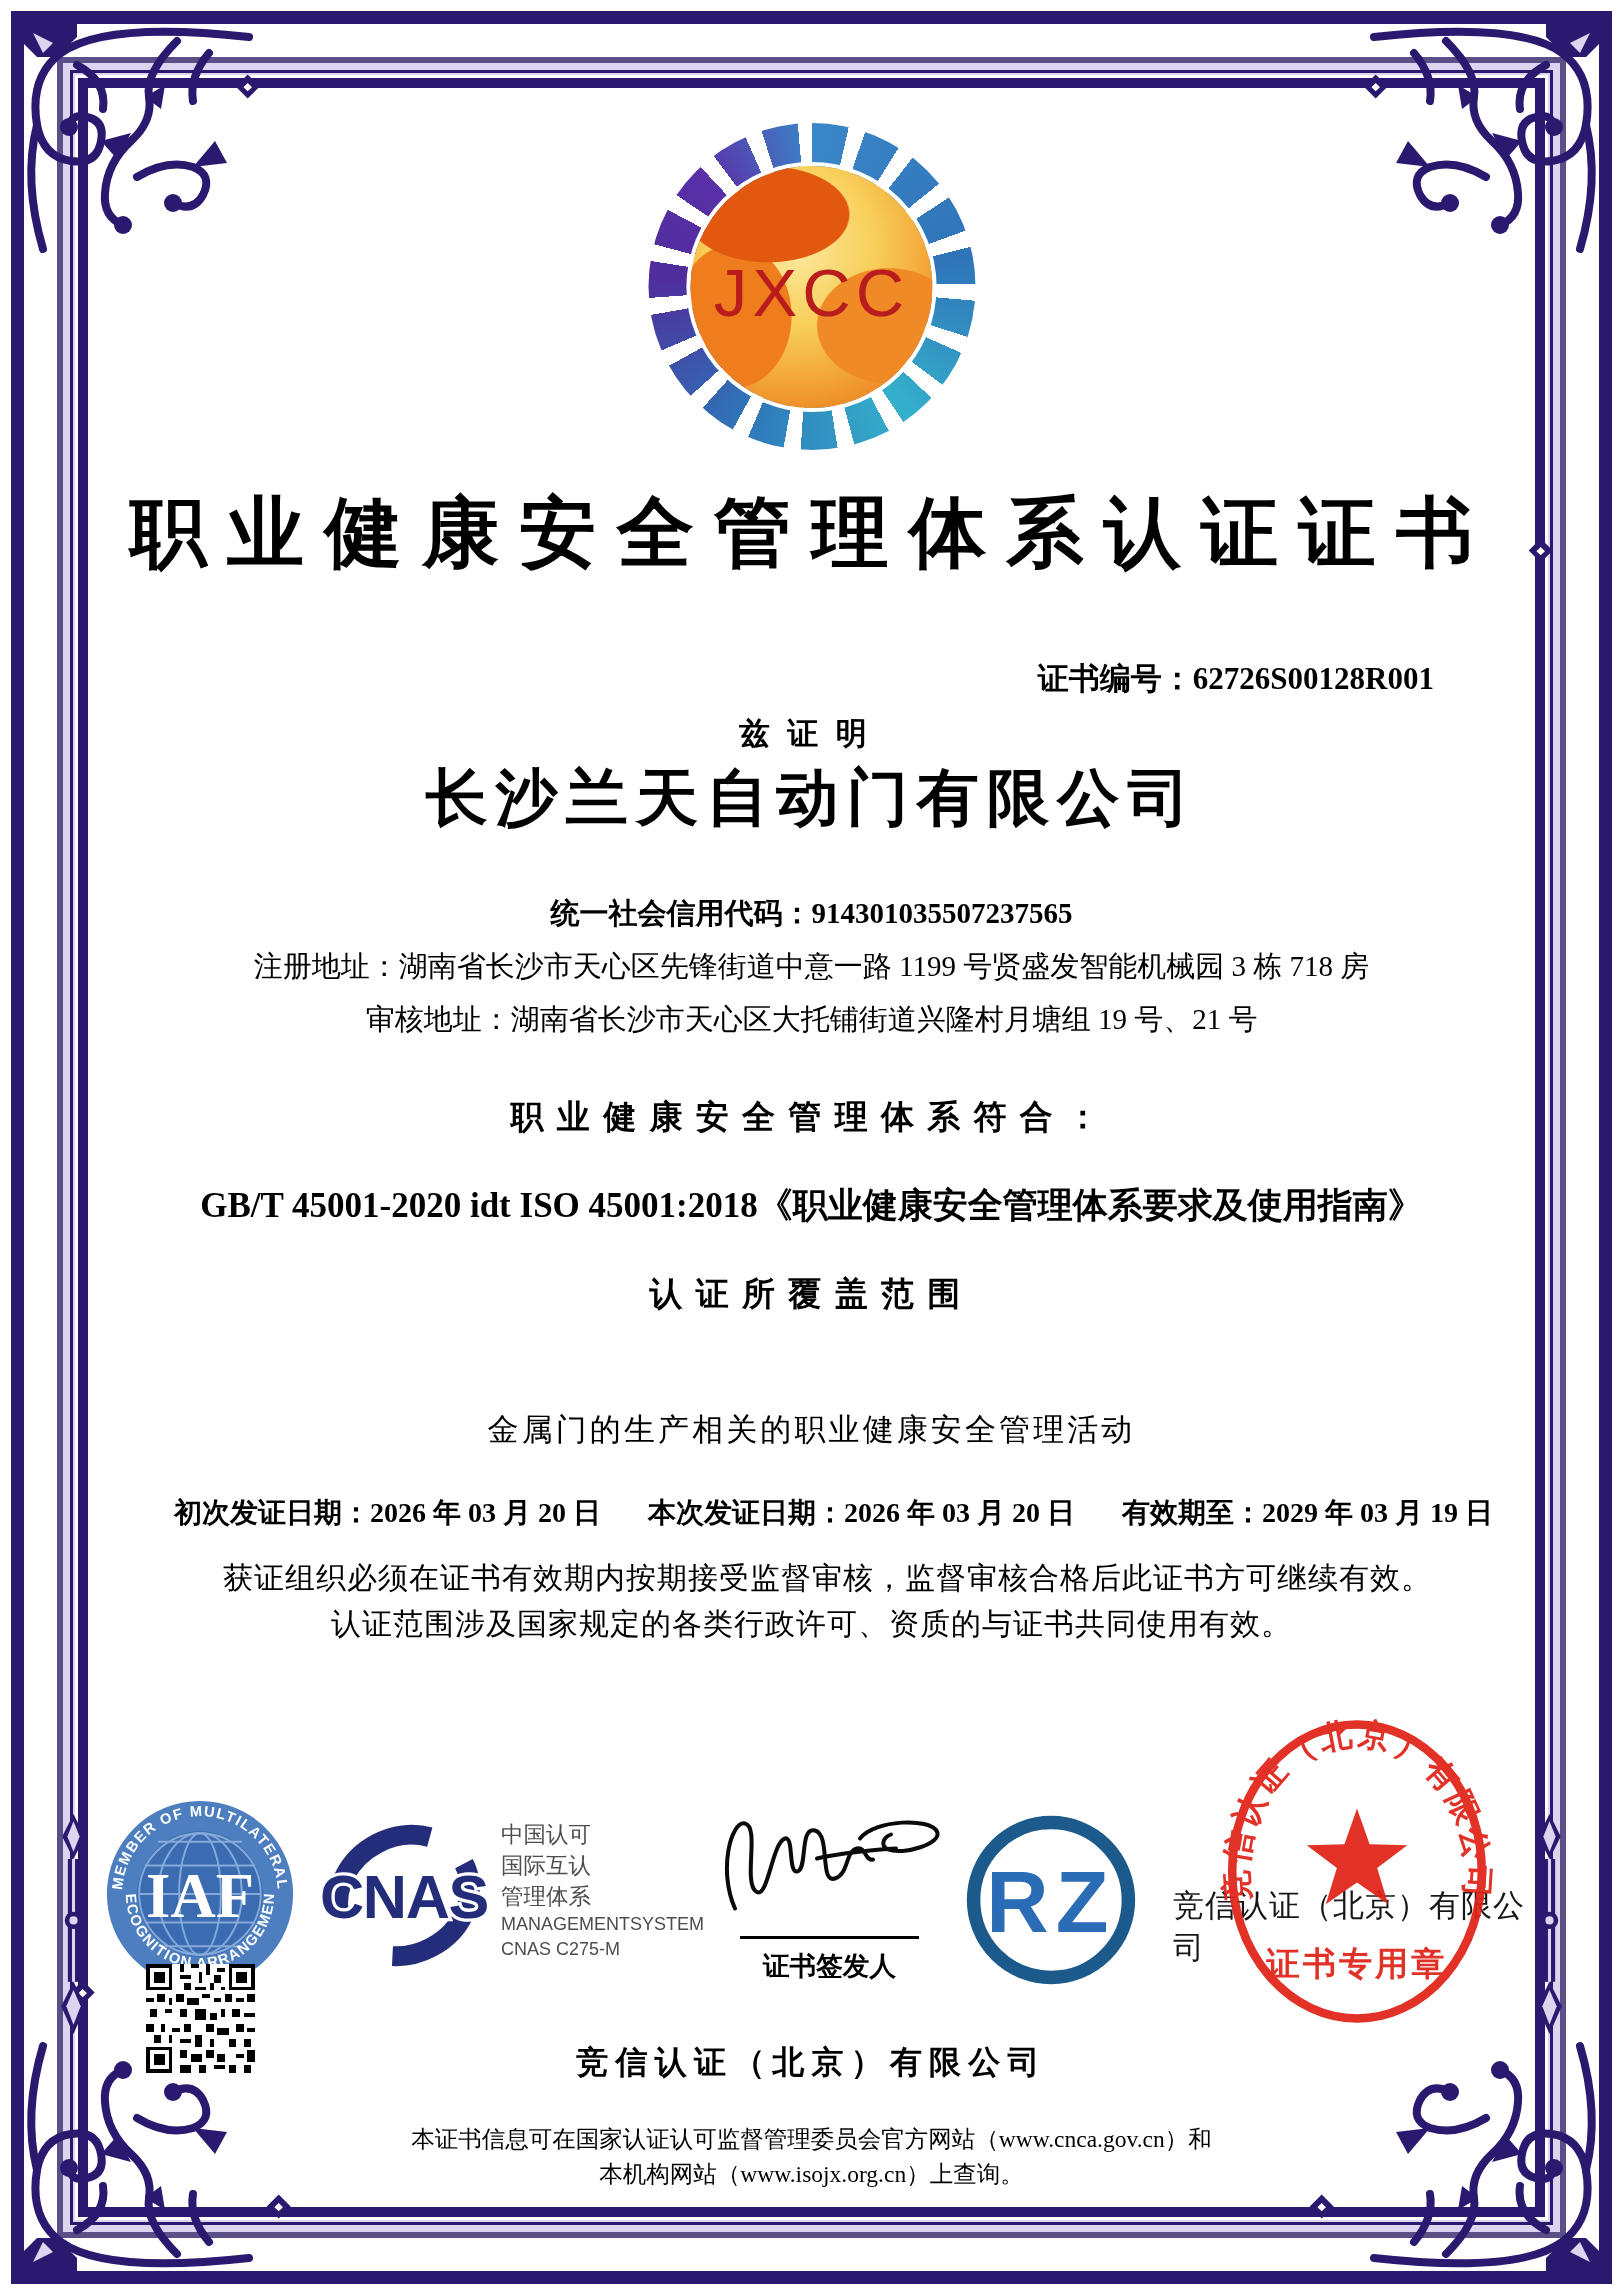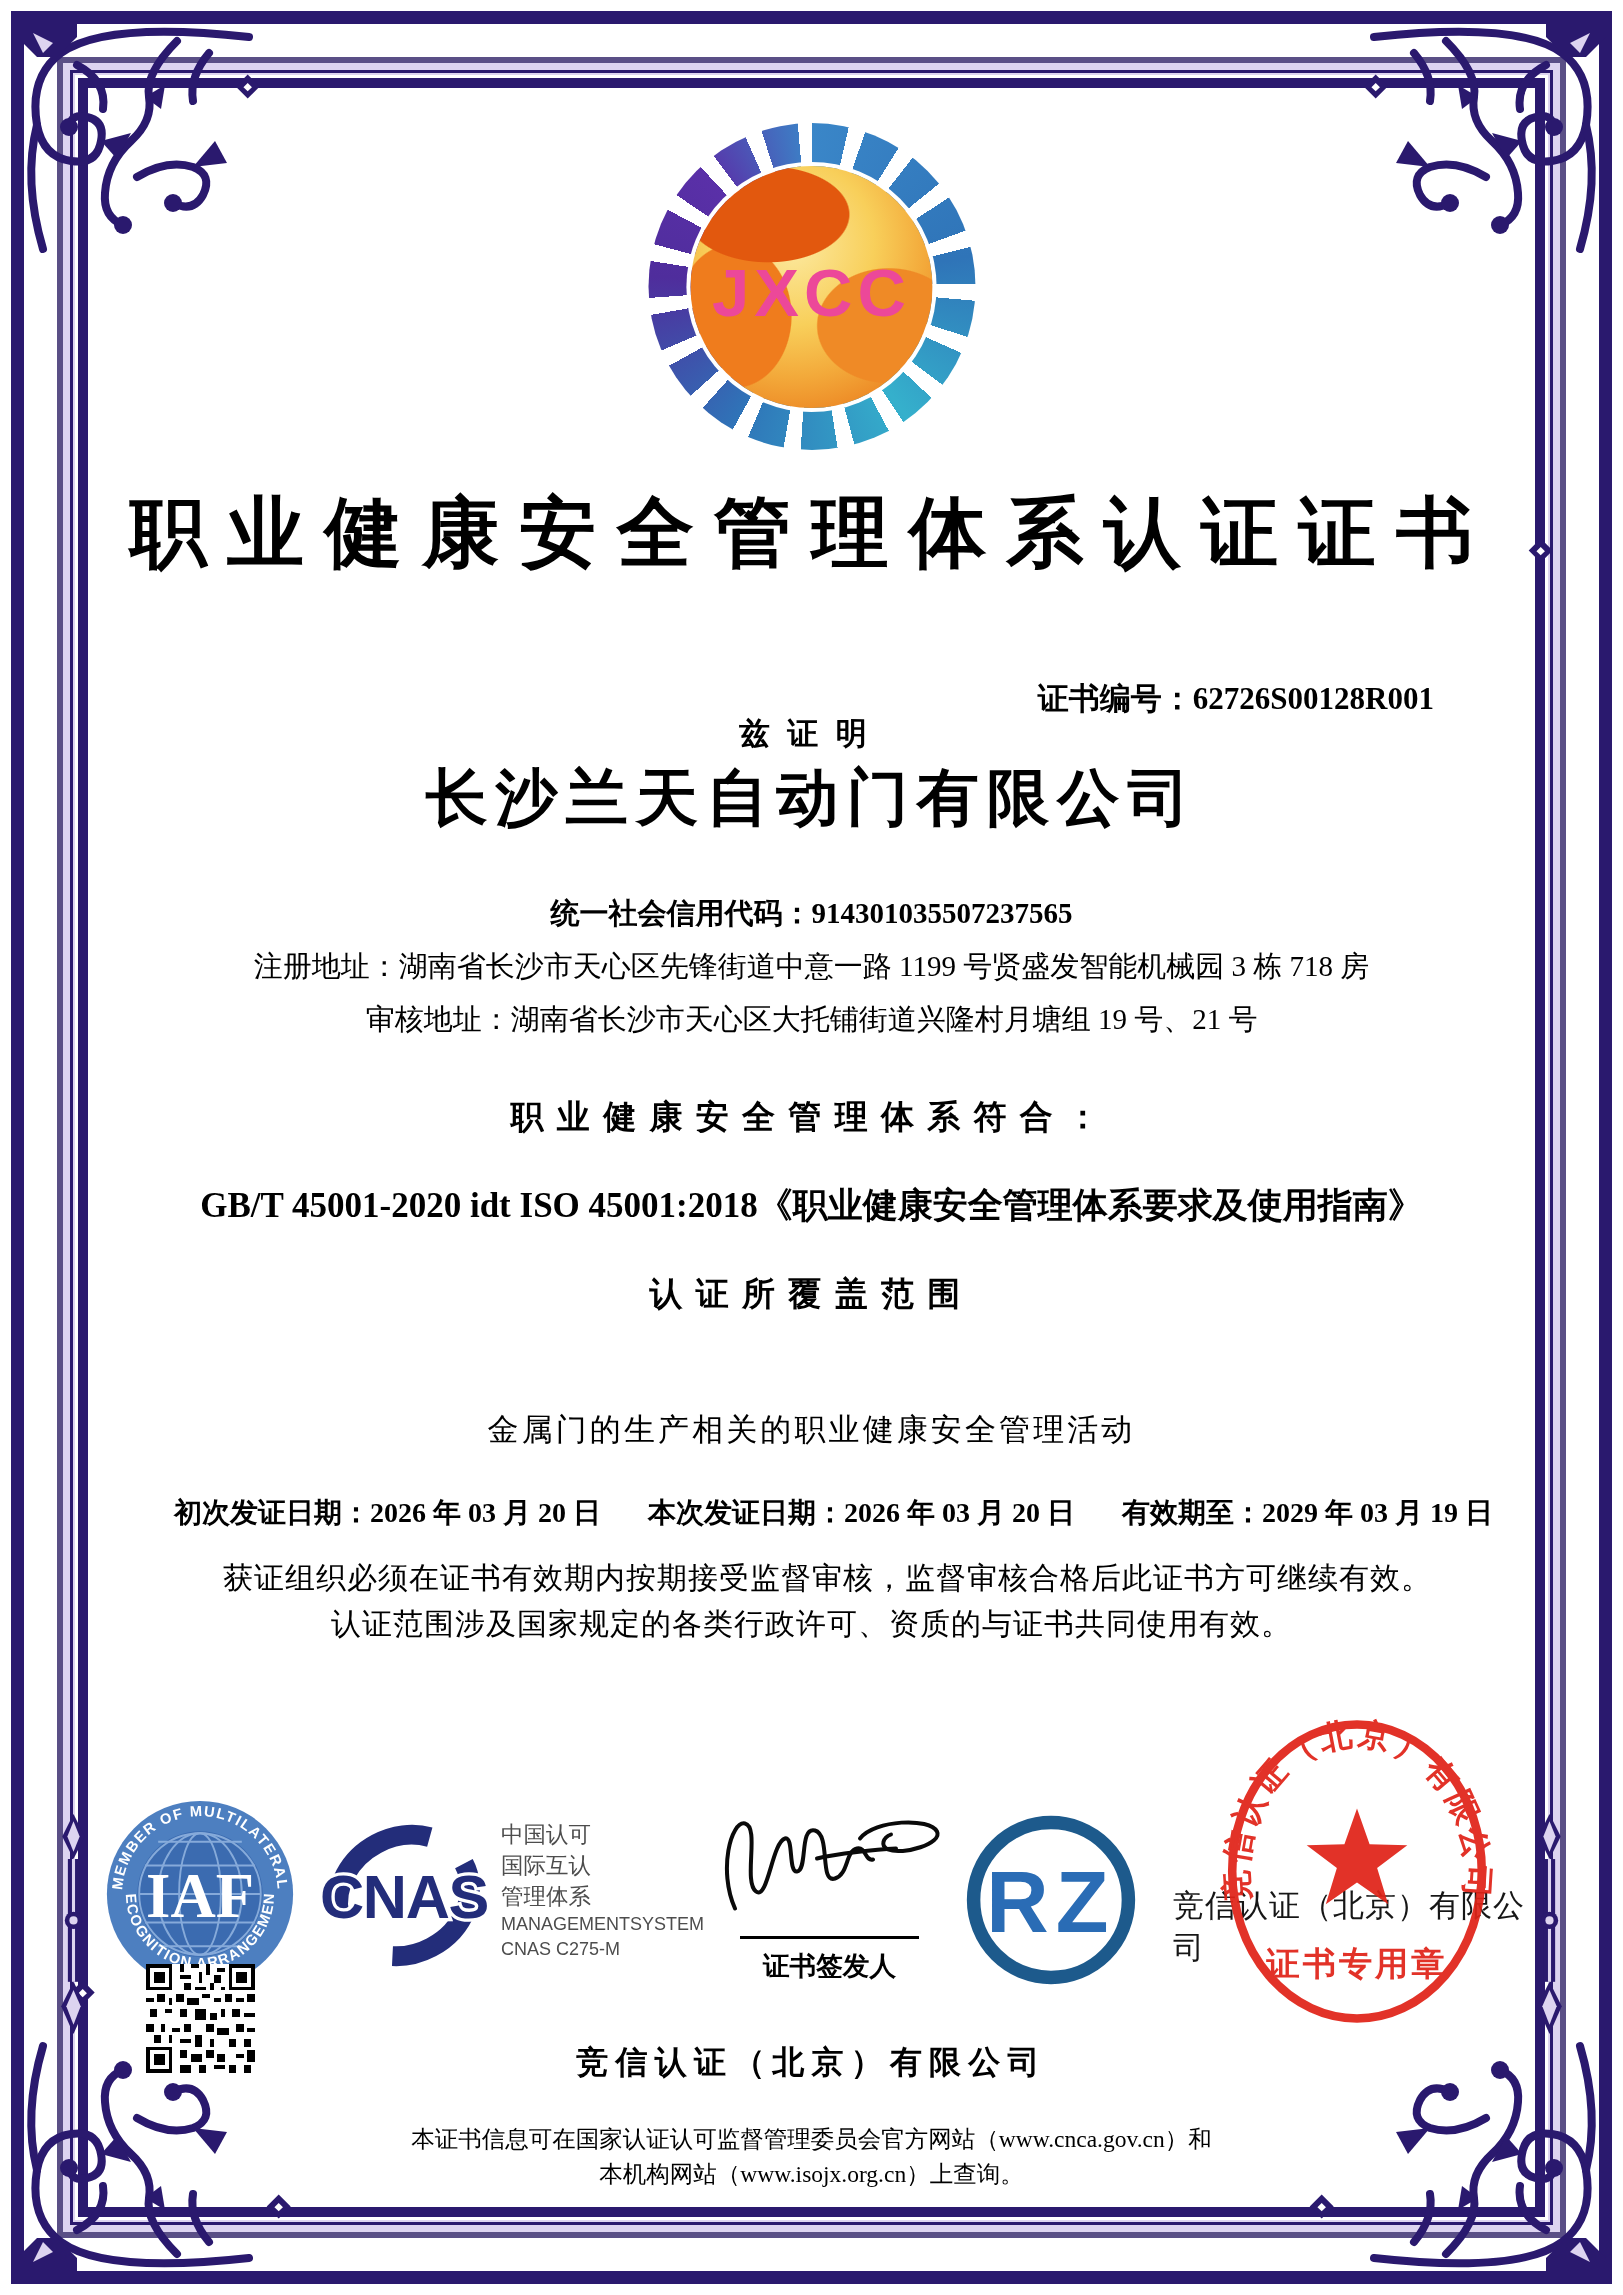--- a/index.html
+++ b/index.html
@@ -28,25 +28,25 @@
   .jxcc-ring::after{content:"";position:absolute;inset:-1px;border-radius:50%;
     background:repeating-conic-gradient(rgba(255,255,255,0) 0 13deg,#fff 13deg 19deg);}
   .jxcc-globe{position:absolute;inset:13%;border-radius:50%;
     background:
       radial-gradient(ellipse 34% 20% at 32% 20%,#e2580e 98%,rgba(0,0,0,0) 100%),
       radial-gradient(ellipse 24% 30% at 18% 62%,#ef7c1d 98%,rgba(0,0,0,0) 100%),
       radial-gradient(ellipse 30% 24% at 82% 66%,#ef8a26 98%,rgba(0,0,0,0) 100%),
       radial-gradient(circle at 42% 32%,#fceaa2 0%,#f8cf5a 38%,#f3a93a 62%,#ec8623 82%,#e06a18 100%);
     box-shadow:0 0 0 4.1px #fff;}
   .jxcc-text{position:absolute;left:0;right:0;top:40%;text-align:center;
-    font-family:"Liberation Sans","DejaVu Sans",sans-serif;font-weight:bold;
-    font-size:67px;letter-spacing:5.1px;color:#ec4899;}
+    font-family:"Liberation Sans","DejaVu Sans",sans-serif;font-weight:normal;
+    font-size:67px;letter-spacing:5.1px;color:#b91c1c;}
   
   .title{top:482px;font-weight:bold;font-size:77px;letter-spacing:20.4px;white-space:nowrap;}
-  .certno{top:658px;right:189px;font-weight:bold;font-size:31px;text-align:right;margin-top:20px;}
+  .certno{top:658px;right:189px;font-weight:bold;font-size:31px;text-align:right;}
   .certify{top:713px;font-weight:bold;font-size:31px;letter-spacing:17.4px;}
   .company{top:756px;font-weight:bold;font-size:62px;letter-spacing:8.2px;}
   .credit{top:894px;font-weight:bold;font-size:29px;}
   .addr1{top:947px;font-size:29px;}
   .addr2{top:1000px;font-size:29px;}
   .heading1{top:1095px;font-weight:bold;font-size:33px;letter-spacing:13.3px;}
   .standard{top:1182px;font-weight:bold;font-size:35px;}
   .heading2{top:1272px;font-weight:bold;font-size:33px;letter-spacing:13.3px;}
   .scope{top:1373px;font-size:31px;letter-spacing:3.1px;margin-top:36px;}
   .dates{top:1494px;left:0;right:0;display:flex;justify-content:center;gap:47px;

